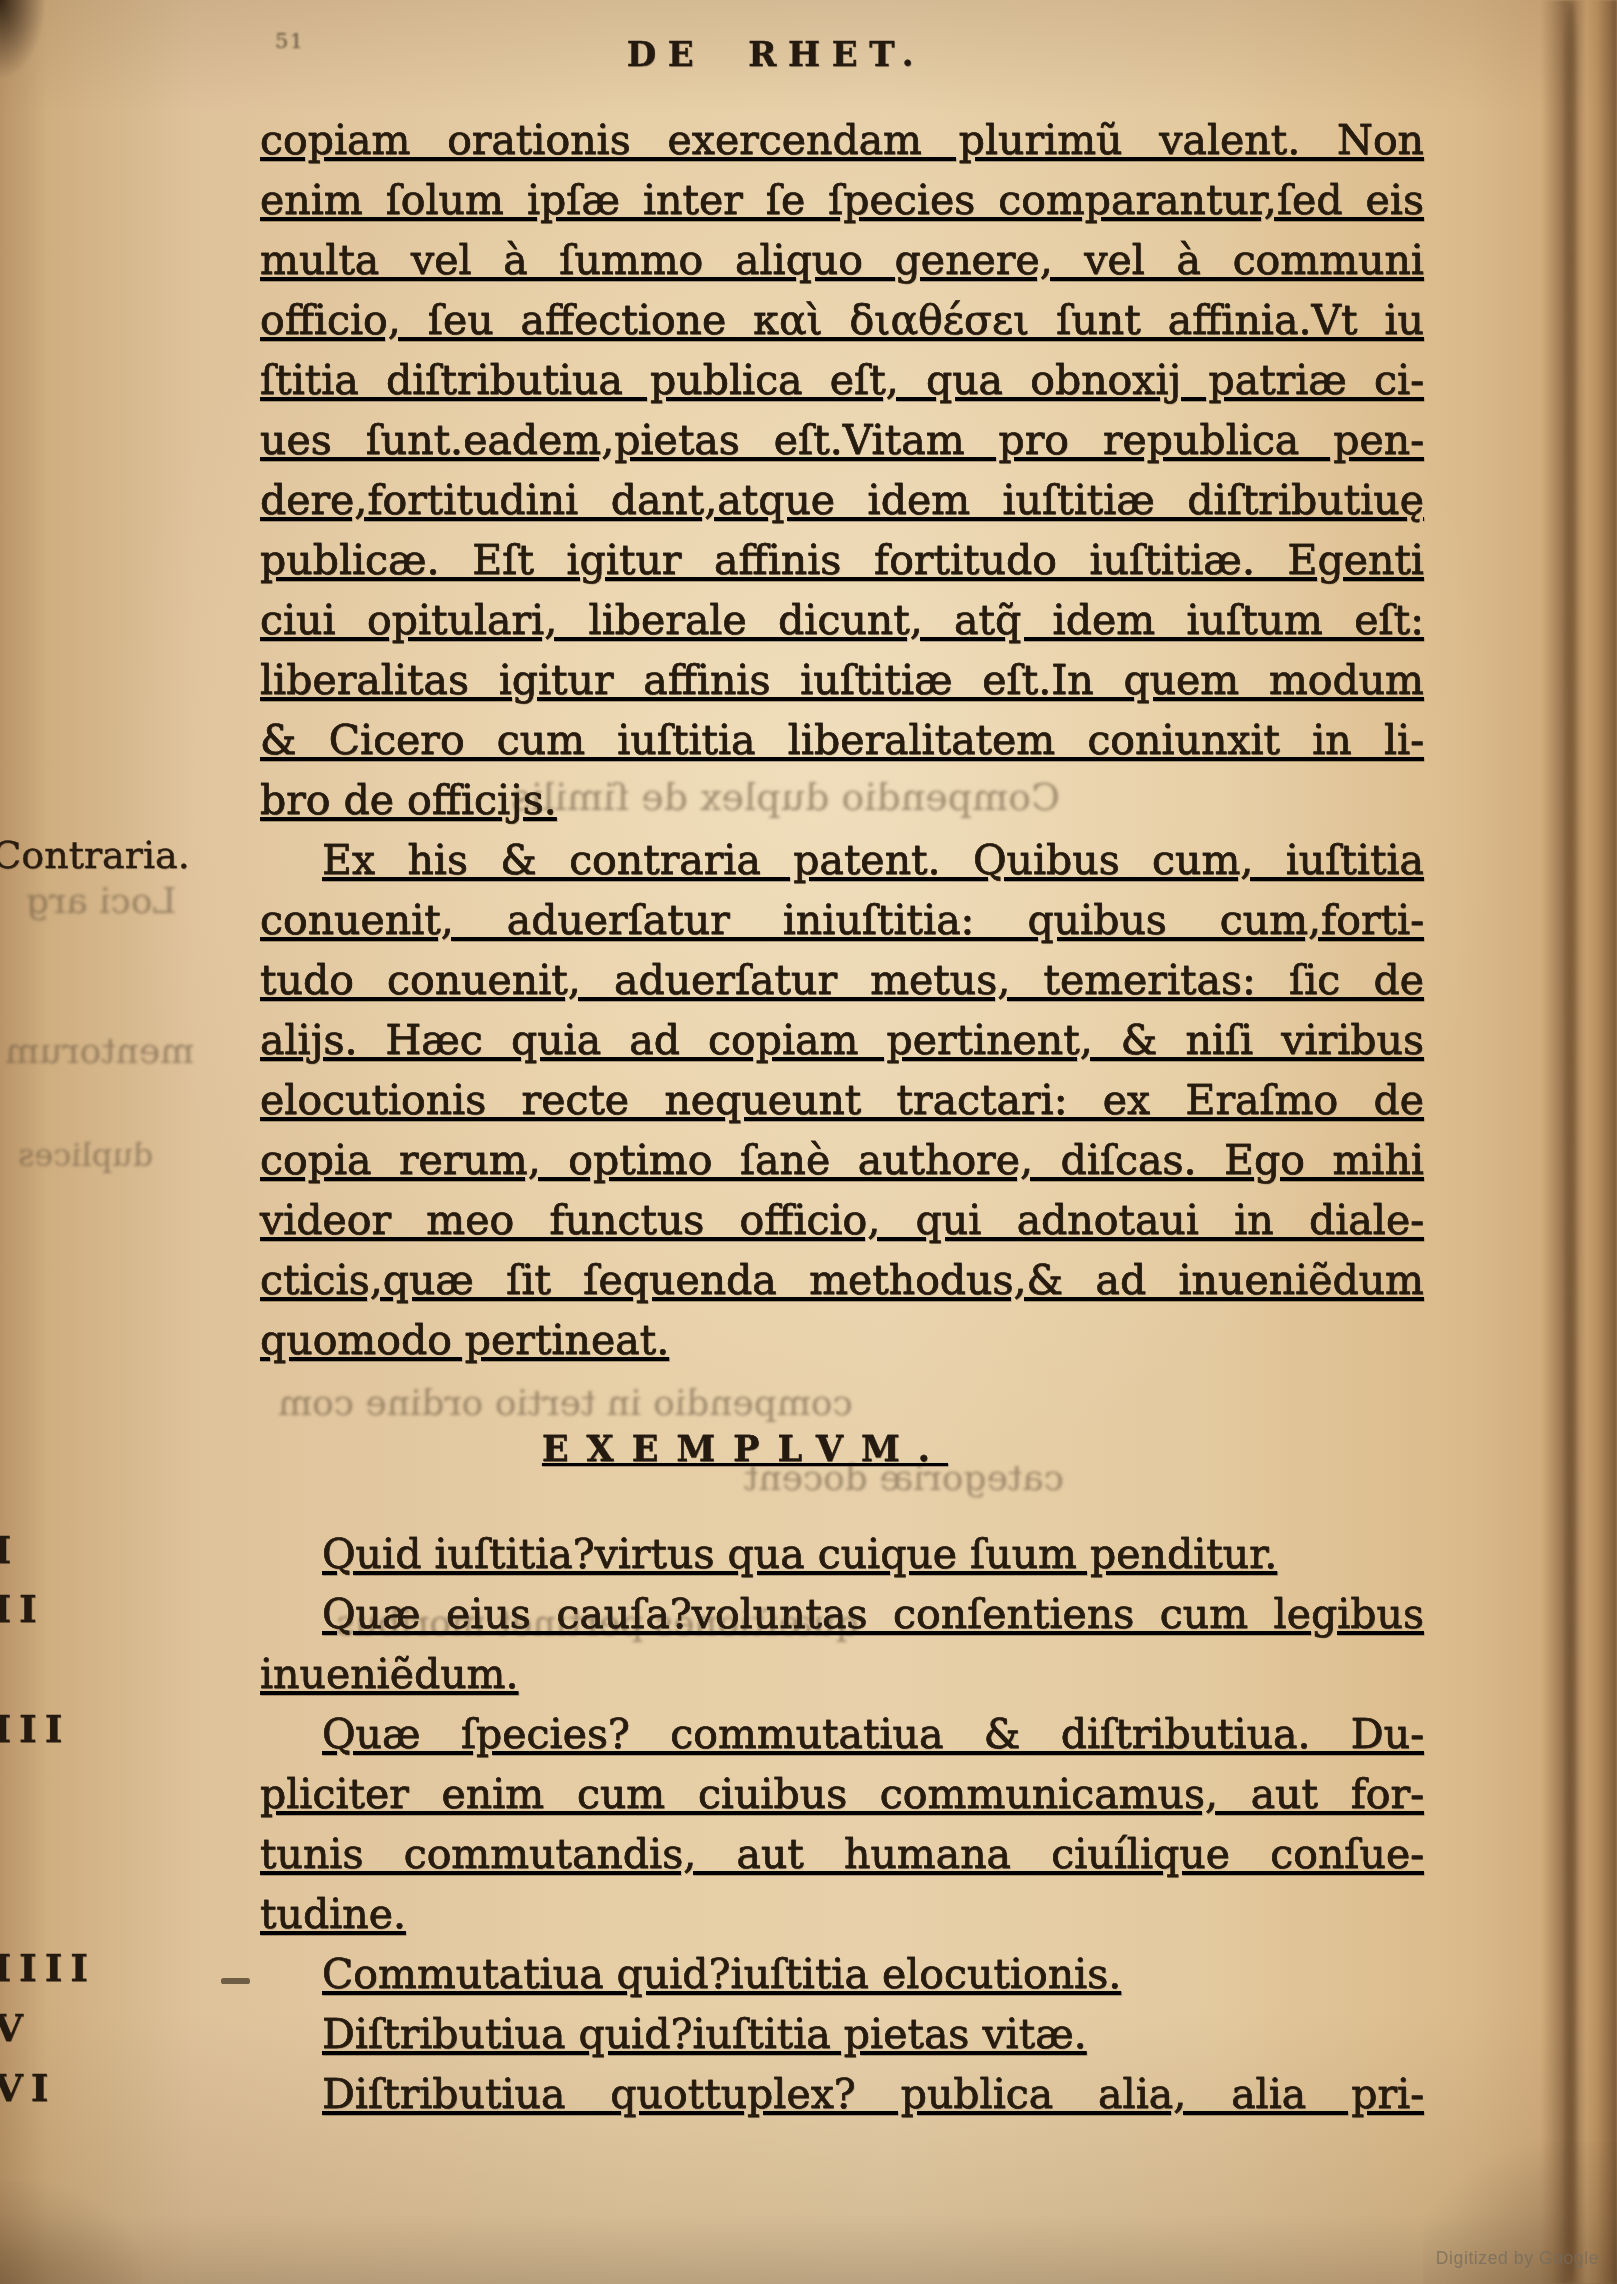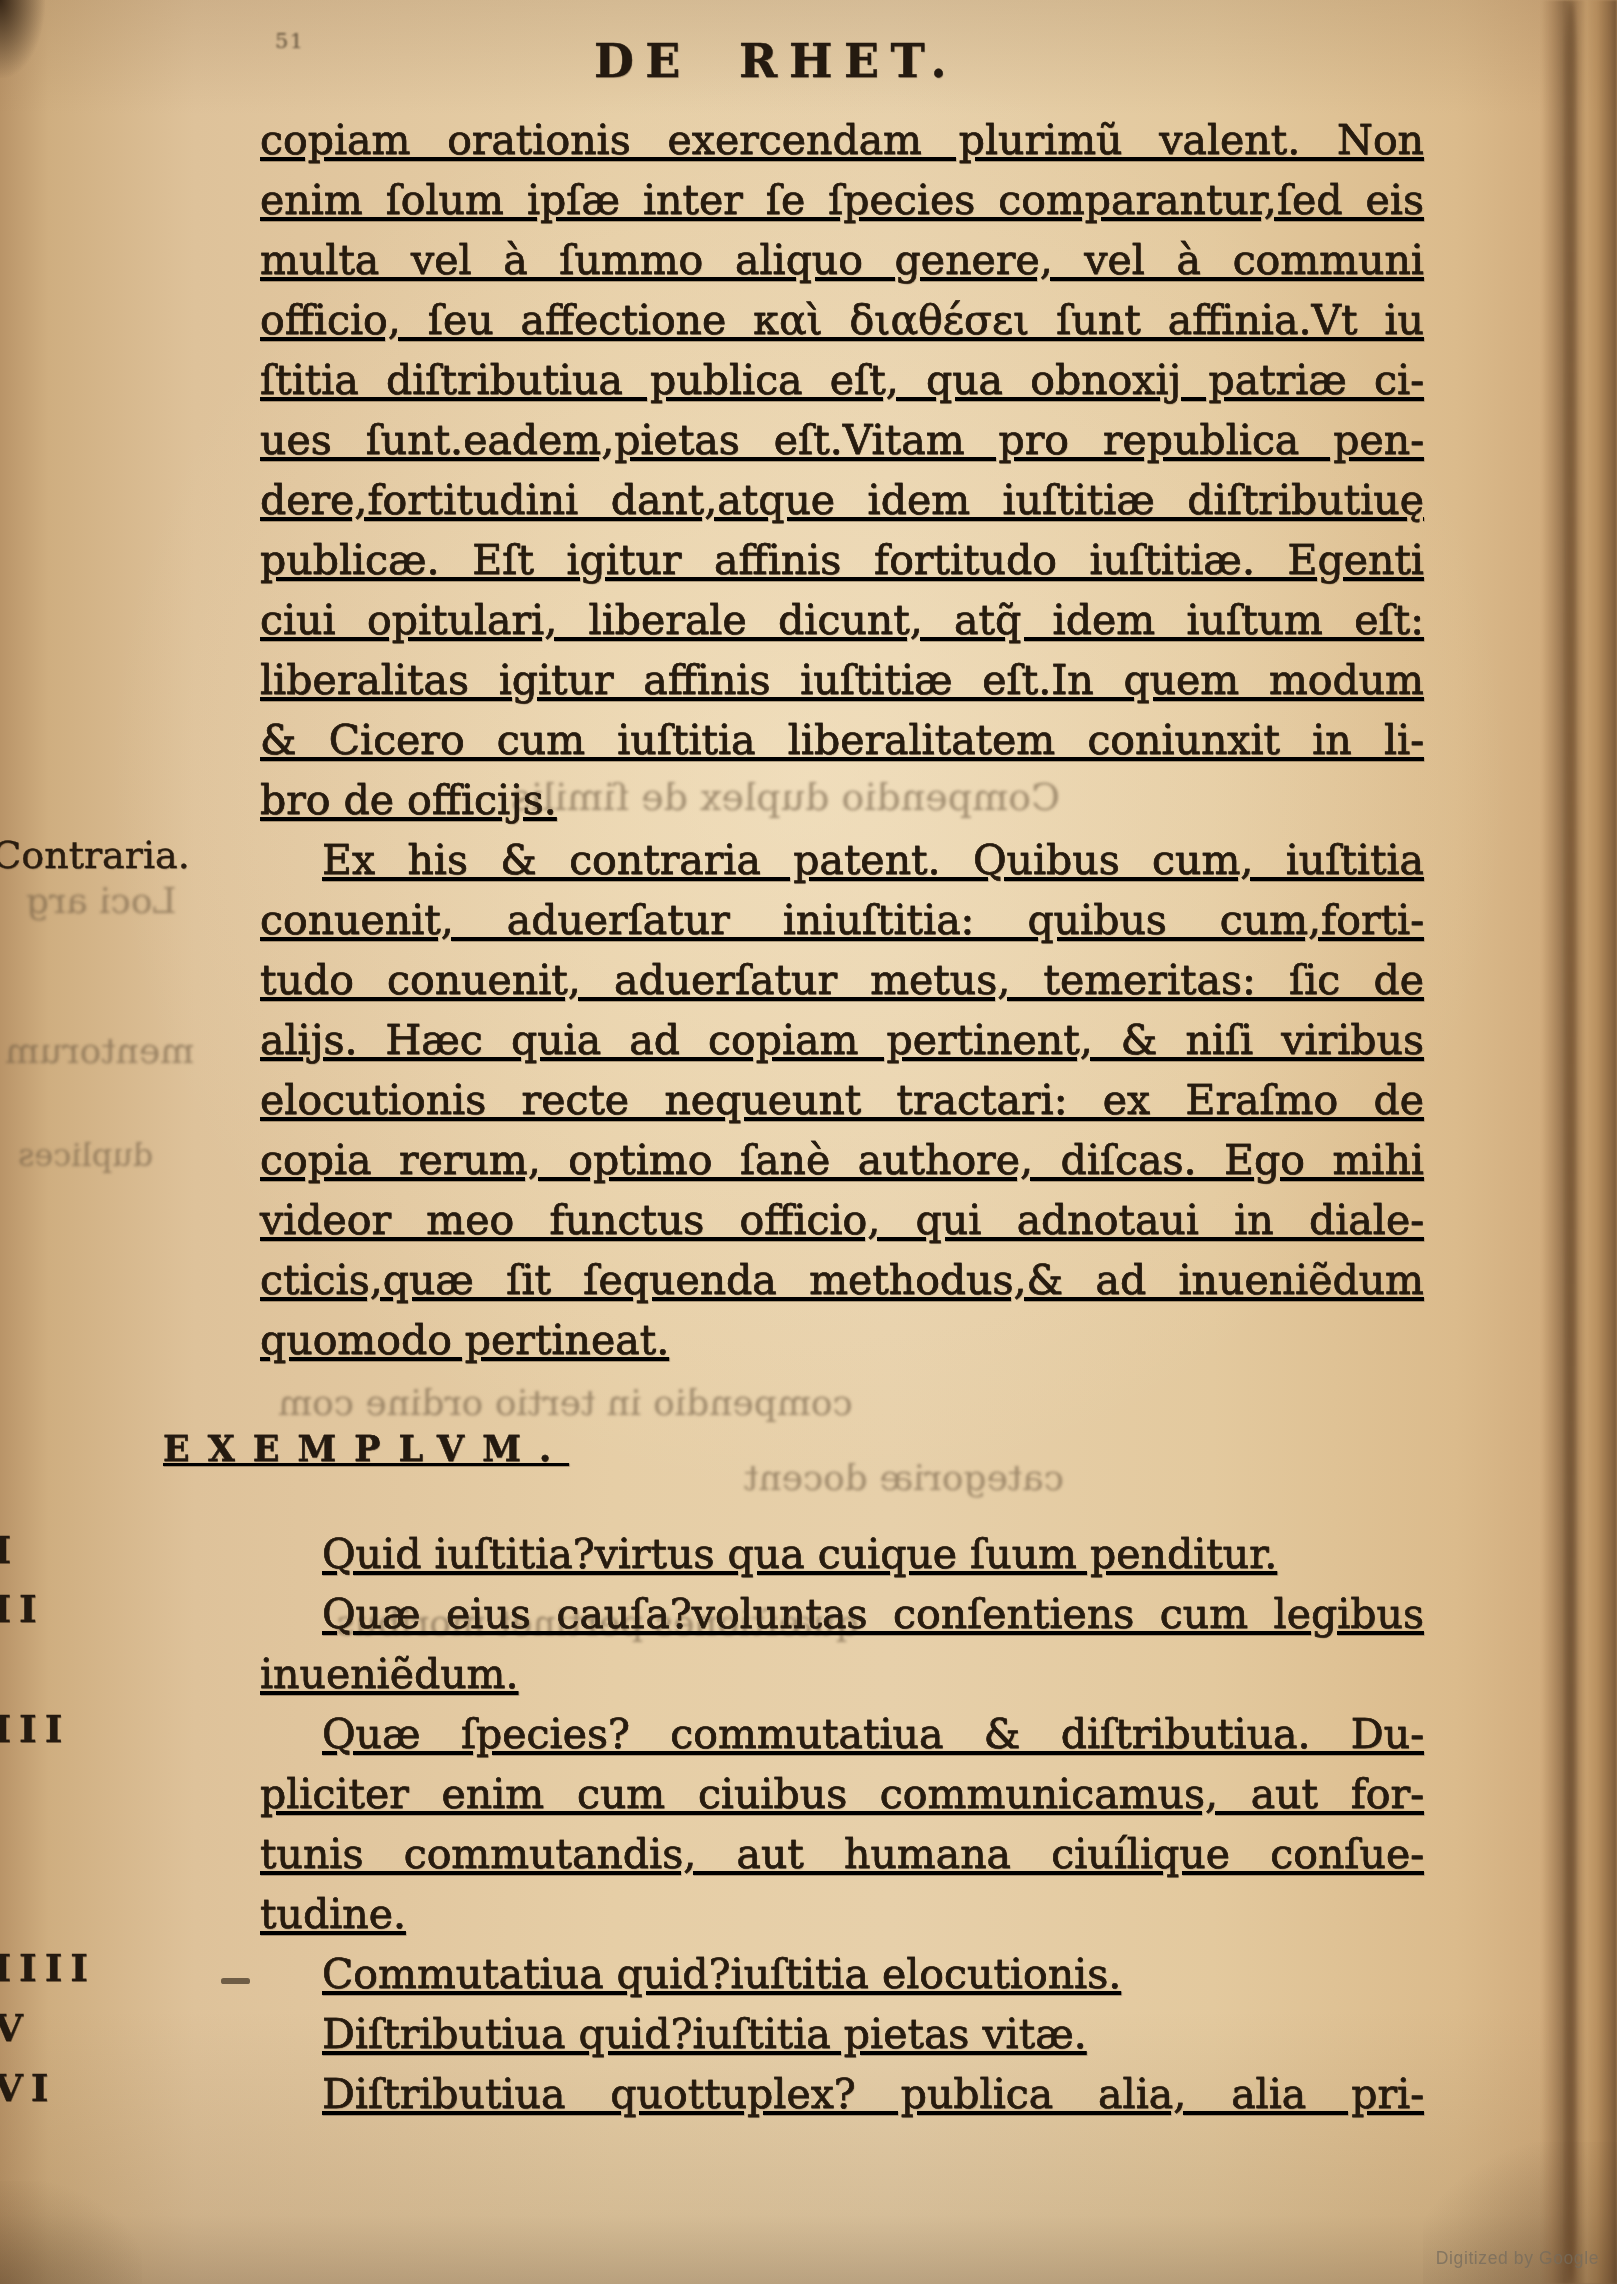--- a/index.html
+++ b/index.html
@@ -29,36 +29,36 @@
     background:radial-gradient(at 0 0, rgba(35,22,10,.85), rgba(35,22,10,0) 72%);}
   .corner-bl{position:absolute;left:0;bottom:0;width:142px;height:103px;
     background:radial-gradient(at 0 100%, rgba(70,48,26,.30), rgba(70,48,26,0) 75%);}
   .corner-br{position:absolute;right:0;bottom:0;width:194px;height:142px;
     background:radial-gradient(at 100% 100%, rgba(60,40,22,.35), rgba(60,40,22,0) 78%);}
 
   
   .ink{position:absolute;left:0;top:0;width:100%;height:100%;filter:blur(0.3px);}
   .running-head{
     position:absolute;left:776px;top:34px;transform:translateX(-50%);
-    font-size:46px;font-weight:bold;letter-spacing:11.6px;word-spacing:19.4px;
+    font-size:34px;font-weight:bold;letter-spacing:11.6px;word-spacing:19.4px;
     color:#241a10;-webkit-text-stroke:0.4px #241a10;
     text-shadow:0.6px 1px 0.8px rgba(60,40,20,.35);
   }
   .textblock{position:absolute;left:260px;top:110px;width:1164px;text-decoration:underline;}
   .line{
     height:60px;line-height:60px;font-size:41px;white-space:nowrap;
     color:#261b0f;-webkit-text-stroke:0.5px #2a1d10;
     text-shadow:0.6px 1px 0.8px rgba(60,40,20,.35);
     text-align:justify;text-align-last:left;white-space:normal;
   }
   .line.fill{text-align-last:justify;}
   .line.indent{padding-left:62px;}
   .heading-line{
     height:60px;line-height:60px;margin-top:49px;margin-bottom:45px;
-    font-size:35px;font-weight:bold;letter-spacing:18px;text-align:left;
+    font-size:35px;font-weight:bold;letter-spacing:18px;text-align:center;
     transform:translateX(-97px);
     color:#241a10;-webkit-text-stroke:0.3px #241a10;
     text-shadow:0.6px 1px 0.8px rgba(60,40,20,.35);
   }
   .margin-note{
     position:absolute;left:-7.8px;top:833px;font-size:38px;
     color:#2a1d10;-webkit-text-stroke:0.4px #2a1d10;
     text-shadow:0.6px 1px 0.8px rgba(60,40,20,.35);
   }
   .numeral{

